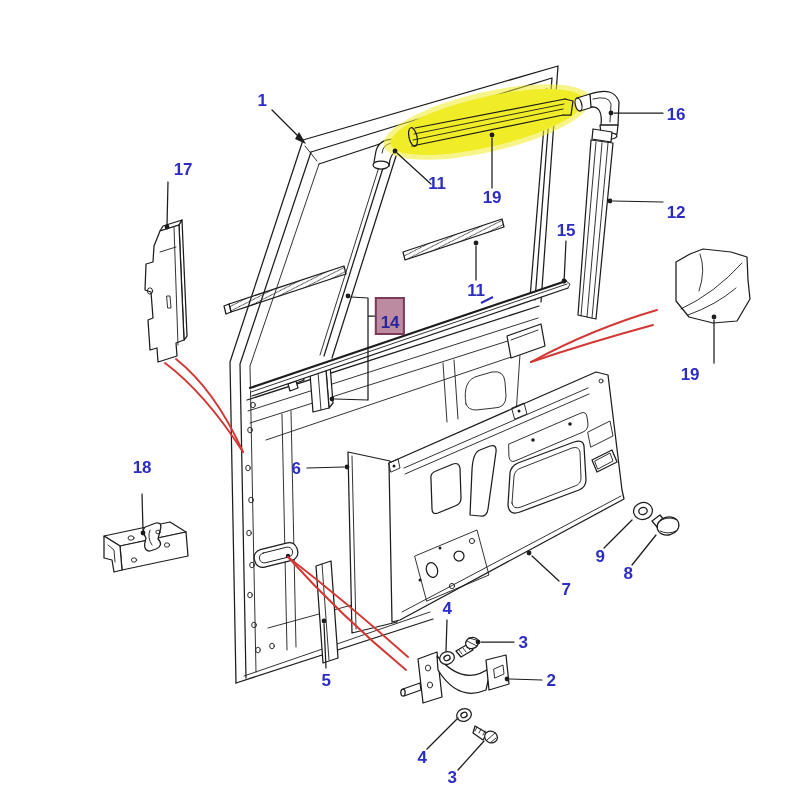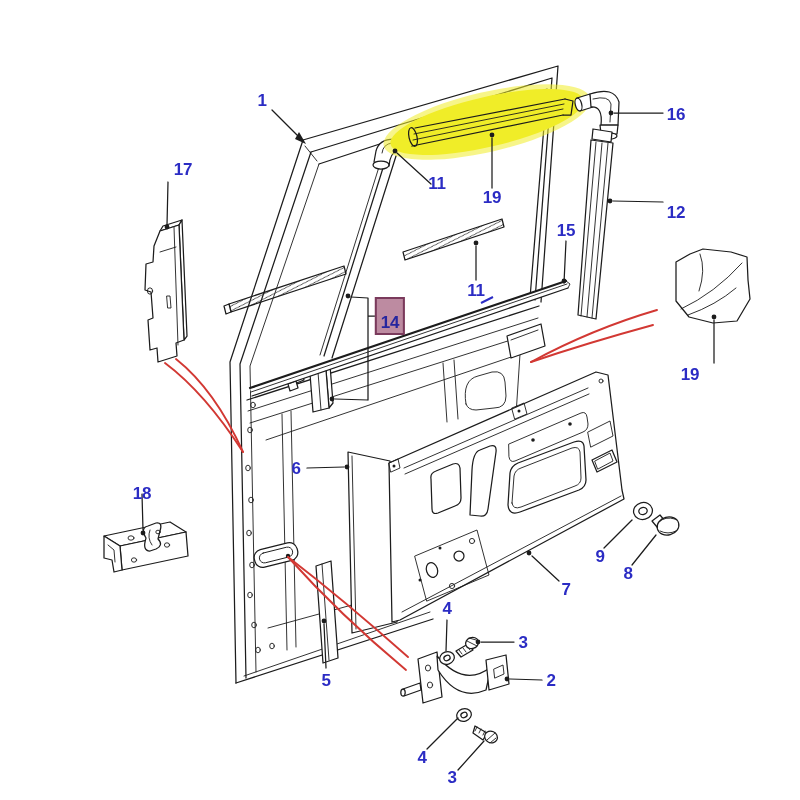--- a/index.html
+++ b/index.html
@@ -328,15 +328,15 @@
 <div class="callout" style="left:628px;top:573px">8</div>
 <div class="callout" style="left:600px;top:556px">9</div>
 <div class="callout" style="left:676px;top:114px">16</div>
 <div class="callout" style="left:437px;top:183px">11</div>
 <div class="callout" style="left:676px;top:212px">12</div>
 <div class="callout" style="left:492px;top:197px">19</div>
 <div class="callout selected" style="left:390px;top:316px">14</div>
 <div class="callout" style="left:566px;top:230px">15</div>
 <div class="callout" style="left:476px;top:290px">11</div>
 <div class="callout" style="left:183px;top:169px">17</div>
-<div class="callout" style="left:142px;top:493px">18</div>
+<div class="callout" style="left:142px;top:467px">18</div>
 <div class="callout" style="left:690px;top:374px">19</div>
 </div>
 
 </body></html>

